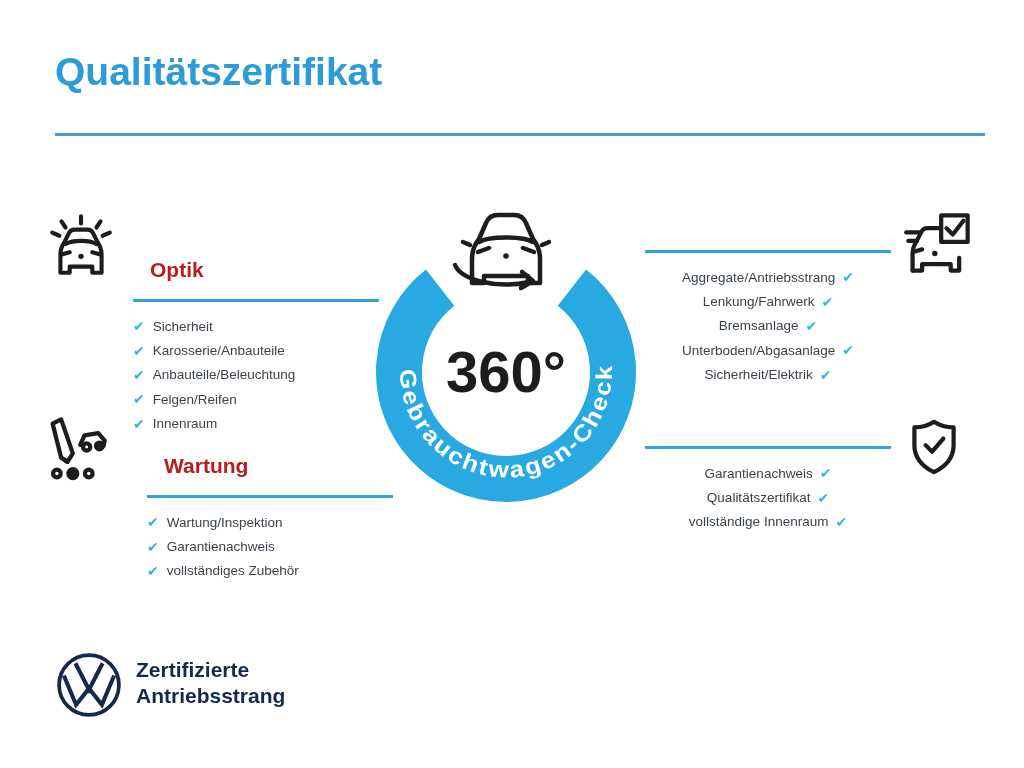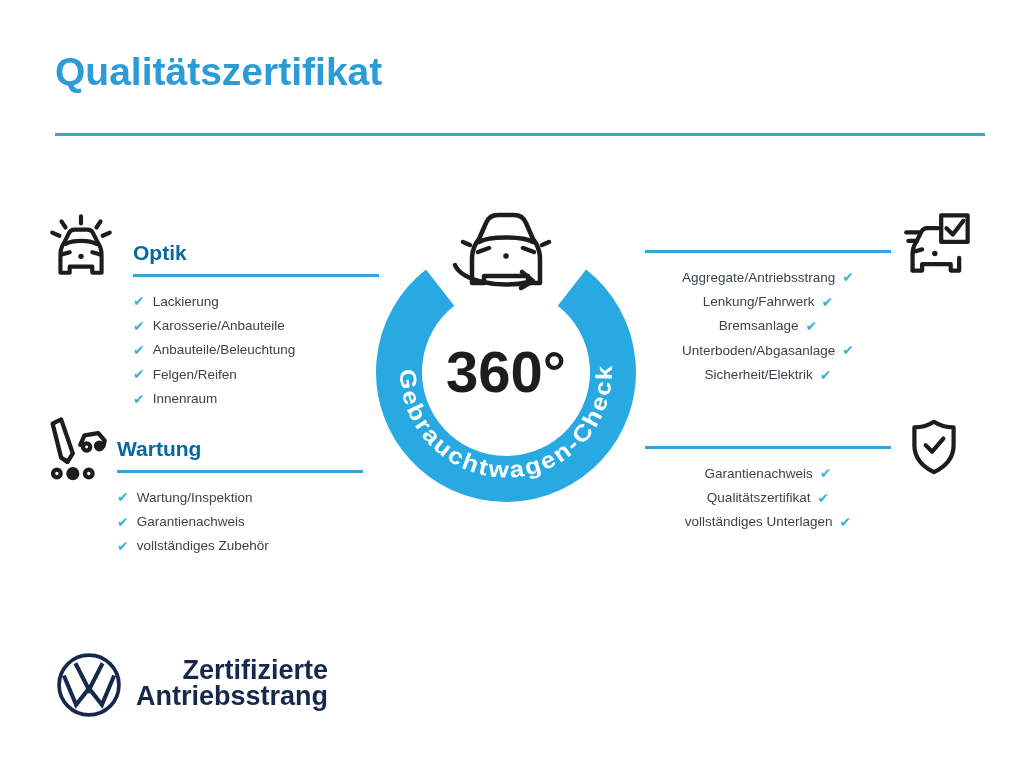--- a/index.html
+++ b/index.html
@@ -9,45 +9,45 @@
     -webkit-font-smoothing:antialiased;
   }
   .abs{position:absolute;}
   
   #page-title{
     left:55px;top:50px;font-size:39px;font-weight:bold;color:#2C9CD8;letter-spacing:0px;
   }
   #title-rule{left:55px;top:133px;width:930px;height:3px;background:#46A3BF;}
   
   .section{width:246px;}
-  .section h2{margin:0;font-size:21px;font-weight:bold;color:#0369a1;line-height:24px;}
+  .section h2{margin:17px;font-size:21px;font-weight:bold;color:#b91c1c;line-height:24px;}
   .sec-rule{height:3px;background:#37A3DB;margin-top:9px;}
   .sec-list{margin-top:12px;}
   .item{display:flex;align-items:center;height:24.4px;font-size:13.5px;color:#3A434C;font-weight:500;}
   .item .chk{color:#35B5D8;font-weight:bold;font-size:14px;line-height:1;}
   .left-col .item .chk{margin-right:8px;}
   .right-col{text-align:right;}
   .right-col h2{text-align:right;}
   .right-col .item{justify-content:center;}
   .right-col .item .chk{margin-left:7px;}
   #optik-block{left:133px;top:241px;}
-  #wartung-block{left:117px;top:437px;}
+  #wartung-block{left:147px;top:437px;}
   #technik-block{left:645px;top:241px;}
   #garantie-block{left:645px;top:437px;}
   
   .line-icon svg{display:block;}
   #optik-icon{left:48px;top:209px;}
   #wartung-icon{left:42px;top:413px;}
   #technik-icon{left:902px;top:207px;}
   #garantie-icon{left:906px;top:418px;}
   
   #badge{left:366px;top:185px;width:280px;height:330px;}
   
   #vw-logo{left:55px;top:651px;}
-  #footer-text{left:136px;top:657px;font-size:27px;font-weight:bold;color:#16294D;line-height:26px;text-align:right;}
+  #footer-text{left:136px;top:657px;font-size:21px;font-weight:bold;color:#16294D;line-height:26px;}
 </style>
 </head>
 <body>
 
 <div class="abs" id="page-title">Qualitätszertifikat</div>
 <div class="abs" id="title-rule"></div>
 
 <div class="abs line-icon" id="optik-icon">
   <svg width="66" height="72" viewBox="0 0 64 70" fill="none" stroke="#1D1D1B" stroke-width="4" stroke-linecap="round" stroke-linejoin="round">
     <path d="M13,12 L17,18"></path>
@@ -62,21 +62,21 @@
     <circle cx="32" cy="46" r="2.6" fill="#1D1D1B" stroke="none"></circle>
   </svg>
 </div>
 
 <div class="abs section left-col" id="optik-block">
   <h2>Optik</h2>
   <div class="sec-rule"></div>
   <div class="sec-list">
     <div class="item">
         <span class="chk">✔</span>
-        <span>Lackierung</span>
+        <span>Sicherheit</span>
       </div>
     <div class="item">
         <span class="chk">✔</span>
         <span>Karosserie/Anbauteile</span>
       </div>
     <div class="item">
         <span class="chk">✔</span>
         <span>Anbauteile/Beleuchtung</span>
       </div>
     <div class="item">
@@ -174,21 +174,21 @@
   <div class="sec-list">
     <div class="item">
         <span>Garantienachweis</span>
         <span class="chk">✔</span>
       </div>
     <div class="item">
         <span>Qualitätszertifikat</span>
         <span class="chk">✔</span>
       </div>
     <div class="item">
-        <span>vollständiges Unterlagen</span>
+        <span>vollständige Innenraum</span>
         <span class="chk">✔</span>
       </div>
   </div>
 </div>
 
 <div class="abs" id="badge">
   <svg width="280" height="330" viewBox="0 0 280 330">
 
     <path d="M 205.9,102.7 A 107 107 0 1 1 74.1,102.7" fill="none" stroke="#29A9E1" stroke-width="46"></path>
 

